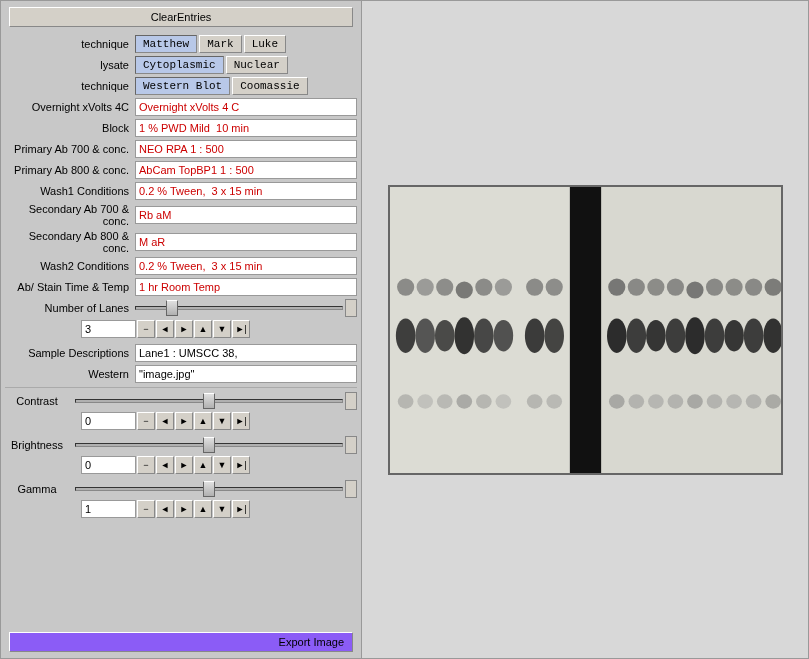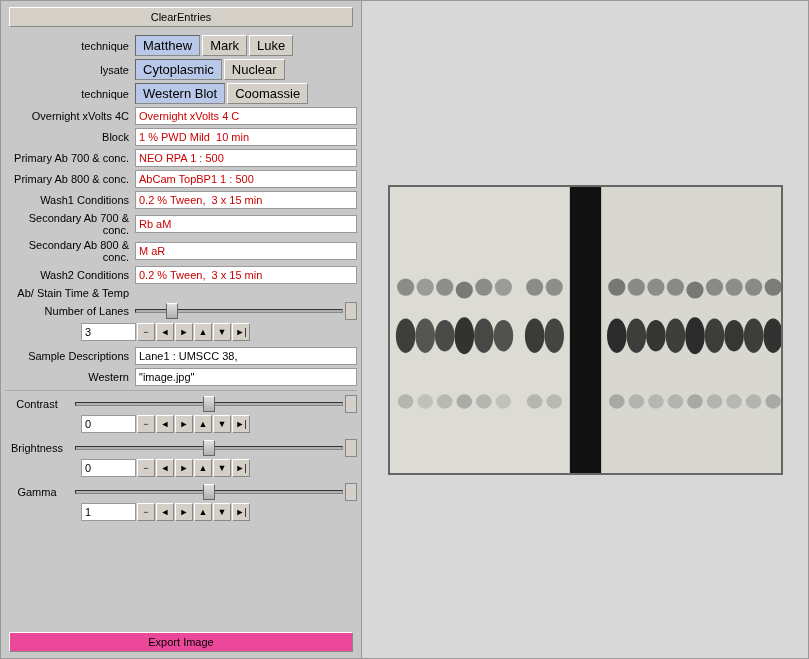--- a/index.html
+++ b/index.html
@@ -72,21 +72,22 @@
       display: flex;
       gap: 2px;
     }
     .toggle-btn {
       padding: 2px 7px;
       background: #d4d0c8;
       border: 1px solid #888;
       border-top: 1px solid #fff;
       border-left: 1px solid #fff;
       cursor: pointer;
-      font-size: 13px;
+      font-size: 11px;
+      font-family: Liberation Mono, monospace;
     }
     .toggle-btn.active {
       background: #b8c8e8;
       border-top: 1px solid #666;
       border-left: 1px solid #666;
     }
     .slider-row {
       display: flex;
       align-items: center;
       margin-bottom: 2px;
@@ -145,27 +146,27 @@
       cursor: pointer;
       font-size: 9px;
       display: flex;
       align-items: center;
       justify-content: center;
       margin-left: 1px;
     }
     .export-btn {
       margin: 6px 8px 6px 8px;
       padding: 3px 8px;
-      background: #ec4899;
+      background: #8b5cf6;
       border: 1px solid #888;
       border-top-color: #fff;
       border-left-color: #fff;
       cursor: pointer;
       font-size: 11px;
-      text-align: center;
+      text-align: right;
     }
     
     .right-panel {
       flex: 1;
       background: #d8d8d8;
       border-left: 1px solid #999;
       position: relative;
       display: flex;
       align-items: center;
       justify-content: center;
@@ -262,20 +263,21 @@
         <input class="form-input" type="text" value="M aR" style="">
       </div>
 
       <div class="form-row">
         <span class="form-label">Wash2 Conditions</span>
         <input class="form-input" type="text" value="0.2 % Tween,  3 x 15 min" style="">
       </div>
 
       <div class="form-row">
         <span class="form-label">Ab/ Stain  Time &amp; Temp</span>
+        <input class="form-input" type="text" value="1 hr Room Temp" style="">
       </div>
 
       <div class="form-row">
         <span class="form-label">Number of Lanes</span>
         <div class="slider-track-container">
           <div class="slider-track"></div>
           <div class="slider-thumb" style="left: 18%;"></div>
         </div>
         <div class="scrollbar-stub" style="height:18px;"></div>
       </div>

